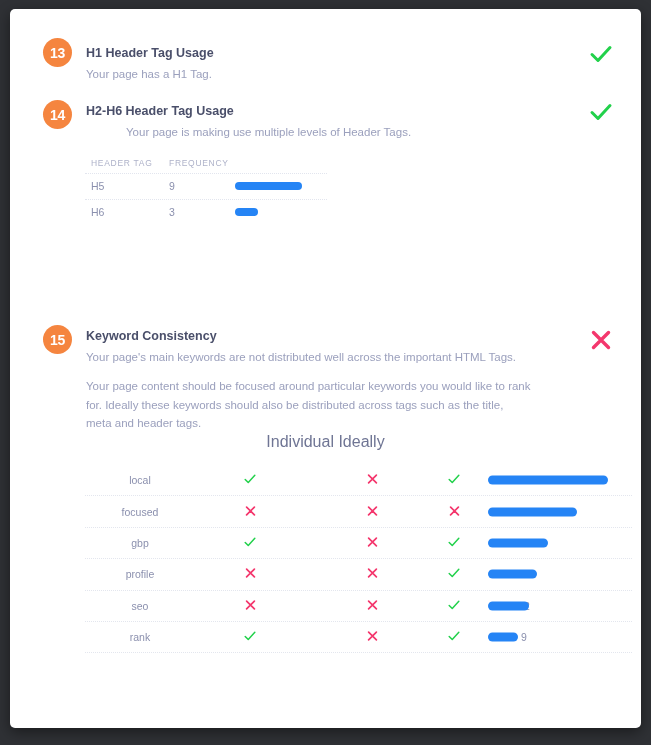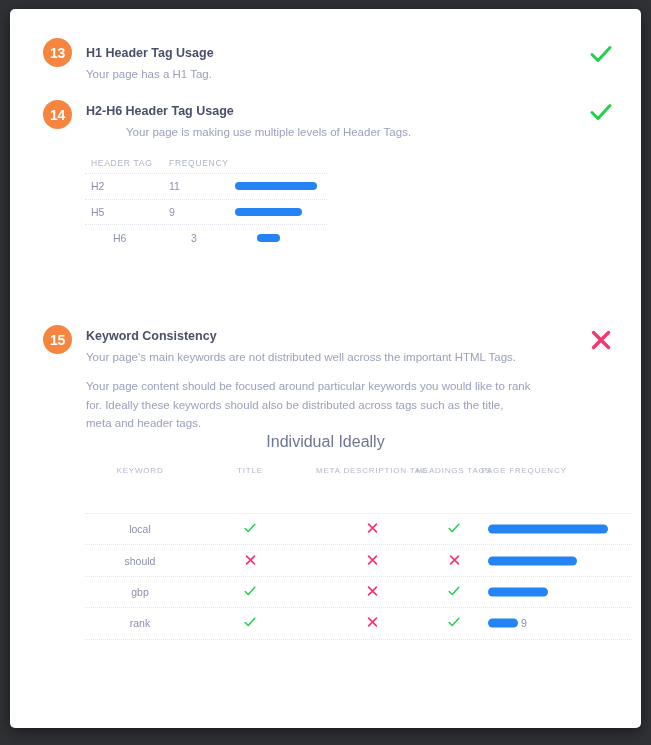--- a/index.html
+++ b/index.html
@@ -169,39 +169,32 @@
         </svg>
       </div>
     </div>
 
     <div class="htable">
       <div class="hrow head">
         <span class="hcol-tag">HEADER TAG</span>
         <span class="hcol-freq">FREQUENCY</span>
       </div>
 
-      <div class="hrow">
-        <span class="hcol-tag">H2</span>
-        <span class="hcol-freq">11</span>
-        <span class="hbar-wrap">
-          <span class="bar" style="display:block; width:82px;"></span>
-        </span>
-      </div>
 
 
 
       <div class="hrow">
         <span class="hcol-tag">H5</span>
         <span class="hcol-freq">9</span>
         <span class="hbar-wrap">
           <span class="bar" style="display:block; width:67px;"></span>
         </span>
       </div>
 
-      <div class="hrow" style="border-bottom:none;margin-left:22px;">
+      <div class="hrow" style="border-bottom:none;">
         <span class="hcol-tag">H6</span>
         <span class="hcol-freq">3</span>
         <span class="hbar-wrap">
           <span class="bar" style="display:block; width:23px;"></span>
         </span>
       </div>
     </div>
 
     <div class="check-item">
       <div class="badge" style="left:33px; top:316px;">15</div>
@@ -212,27 +205,20 @@
       <div class="status-icon" style="left:578px; top:318px;">
         <svg viewBox="0 0 26 26" width="26" height="26">
           <path d="M5.5 5.5 L20.5 20.5 M20.5 5.5 L5.5 20.5" fill="none" stroke="#f4376d" stroke-width="3.4" stroke-linecap="round"></path>
         </svg>
       </div>
     </div>
 
     <div class="kw-title">Individual Ideally</div>
 
     <div class="ktable">
-      <div class="khead">
-        <span style="left:0px; width:110px;">KEYWORD</span>
-        <span style="left:120px; width:90px;">TITLE</span>
-        <span style="left:172px; width:230px;">META DESCRIPTION TAG</span>
-        <span style="left:310px; width:118px;">HEADINGS TAGS</span>
-        <span style="left:380px; width:118px;">PAGE FREQUENCY</span>
-      </div>
 
       <div class="krow">
         <span class="kcell" style="left:0px; width:110px;">local</span>
         <span class="kcell" style="left:120px; width:90px;">
           <span class="mark"><svg viewBox="0 0 16 16" width="14" height="14">
                 <path d="M2.5 8.5 L6 12 L13.5 3.8" fill="none" stroke="#22d14b" stroke-width="1.7" stroke-linecap="round" stroke-linejoin="round"></path>
               </svg></span>
         </span>
         <span class="kcell" style="left:172px; width:230px;">
           <span class="mark"><svg viewBox="0 0 16 16" width="13" height="13">
@@ -244,21 +230,21 @@
                 <path d="M2.5 8.5 L6 12 L13.5 3.8" fill="none" stroke="#22d14b" stroke-width="1.7" stroke-linecap="round" stroke-linejoin="round"></path>
               </svg></span>
         </span>
         <span class="kcell" style="left:380px; width:118px;">34</span>
         <span class="kbar-wrap">
           <span class="kbar" style="display:block; width:120px;"></span>
         </span>
       </div>
 
       <div class="krow">
-        <span class="kcell" style="left:0px; width:110px;">should</span>
+        <span class="kcell" style="left:0px; width:110px;">focused</span>
         <span class="kcell" style="left:120px; width:90px;">
           <span class="mark"><svg viewBox="0 0 16 16" width="13" height="13">
                 <path d="M3.2 3.2 L12.8 12.8 M12.8 3.2 L3.2 12.8" fill="none" stroke="#f4376d" stroke-width="2.1" stroke-linecap="round"></path>
               </svg></span>
         </span>
         <span class="kcell" style="left:172px; width:230px;">
           <span class="mark"><svg viewBox="0 0 16 16" width="13" height="13">
                 <path d="M3.2 3.2 L12.8 12.8 M12.8 3.2 L3.2 12.8" fill="none" stroke="#f4376d" stroke-width="2.1" stroke-linecap="round"></path>
               </svg></span>
         </span>
@@ -290,21 +276,65 @@
           <span class="mark"><svg viewBox="0 0 16 16" width="14" height="14">
                 <path d="M2.5 8.5 L6 12 L13.5 3.8" fill="none" stroke="#22d14b" stroke-width="1.7" stroke-linecap="round" stroke-linejoin="round"></path>
               </svg></span>
         </span>
         <span class="kcell" style="left:380px; width:118px;">17</span>
         <span class="kbar-wrap">
           <span class="kbar" style="display:block; width:60px;"></span>
         </span>
       </div>
 
-
+      <div class="krow">
+        <span class="kcell" style="left:0px; width:110px;">profile</span>
+        <span class="kcell" style="left:120px; width:90px;">
+          <span class="mark"><svg viewBox="0 0 16 16" width="13" height="13">
+                <path d="M3.2 3.2 L12.8 12.8 M12.8 3.2 L3.2 12.8" fill="none" stroke="#f4376d" stroke-width="2.1" stroke-linecap="round"></path>
+              </svg></span>
+        </span>
+        <span class="kcell" style="left:172px; width:230px;">
+          <span class="mark"><svg viewBox="0 0 16 16" width="13" height="13">
+                <path d="M3.2 3.2 L12.8 12.8 M12.8 3.2 L3.2 12.8" fill="none" stroke="#f4376d" stroke-width="2.1" stroke-linecap="round"></path>
+              </svg></span>
+        </span>
+        <span class="kcell" style="left:310px; width:118px;">
+          <span class="mark"><svg viewBox="0 0 16 16" width="14" height="14">
+                <path d="M2.5 8.5 L6 12 L13.5 3.8" fill="none" stroke="#22d14b" stroke-width="1.7" stroke-linecap="round" stroke-linejoin="round"></path>
+              </svg></span>
+        </span>
+        <span class="kcell" style="left:380px; width:118px;">14</span>
+        <span class="kbar-wrap">
+          <span class="kbar" style="display:block; width:49px;"></span>
+        </span>
+      </div>
+
+      <div class="krow">
+        <span class="kcell" style="left:0px; width:110px;">seo</span>
+        <span class="kcell" style="left:120px; width:90px;">
+          <span class="mark"><svg viewBox="0 0 16 16" width="13" height="13">
+                <path d="M3.2 3.2 L12.8 12.8 M12.8 3.2 L3.2 12.8" fill="none" stroke="#f4376d" stroke-width="2.1" stroke-linecap="round"></path>
+              </svg></span>
+        </span>
+        <span class="kcell" style="left:172px; width:230px;">
+          <span class="mark"><svg viewBox="0 0 16 16" width="13" height="13">
+                <path d="M3.2 3.2 L12.8 12.8 M12.8 3.2 L3.2 12.8" fill="none" stroke="#f4376d" stroke-width="2.1" stroke-linecap="round"></path>
+              </svg></span>
+        </span>
+        <span class="kcell" style="left:310px; width:118px;">
+          <span class="mark"><svg viewBox="0 0 16 16" width="14" height="14">
+                <path d="M2.5 8.5 L6 12 L13.5 3.8" fill="none" stroke="#22d14b" stroke-width="1.7" stroke-linecap="round" stroke-linejoin="round"></path>
+              </svg></span>
+        </span>
+        <span class="kcell" style="left:380px; width:118px;">12</span>
+        <span class="kbar-wrap">
+          <span class="kbar" style="display:block; width:41px;"></span>
+        </span>
+      </div>
 
       <div class="krow">
         <span class="kcell" style="left:0px; width:110px;">rank</span>
         <span class="kcell" style="left:120px; width:90px;">
           <span class="mark"><svg viewBox="0 0 16 16" width="14" height="14">
                 <path d="M2.5 8.5 L6 12 L13.5 3.8" fill="none" stroke="#22d14b" stroke-width="1.7" stroke-linecap="round" stroke-linejoin="round"></path>
               </svg></span>
         </span>
         <span class="kcell" style="left:172px; width:230px;">
           <span class="mark"><svg viewBox="0 0 16 16" width="13" height="13">

